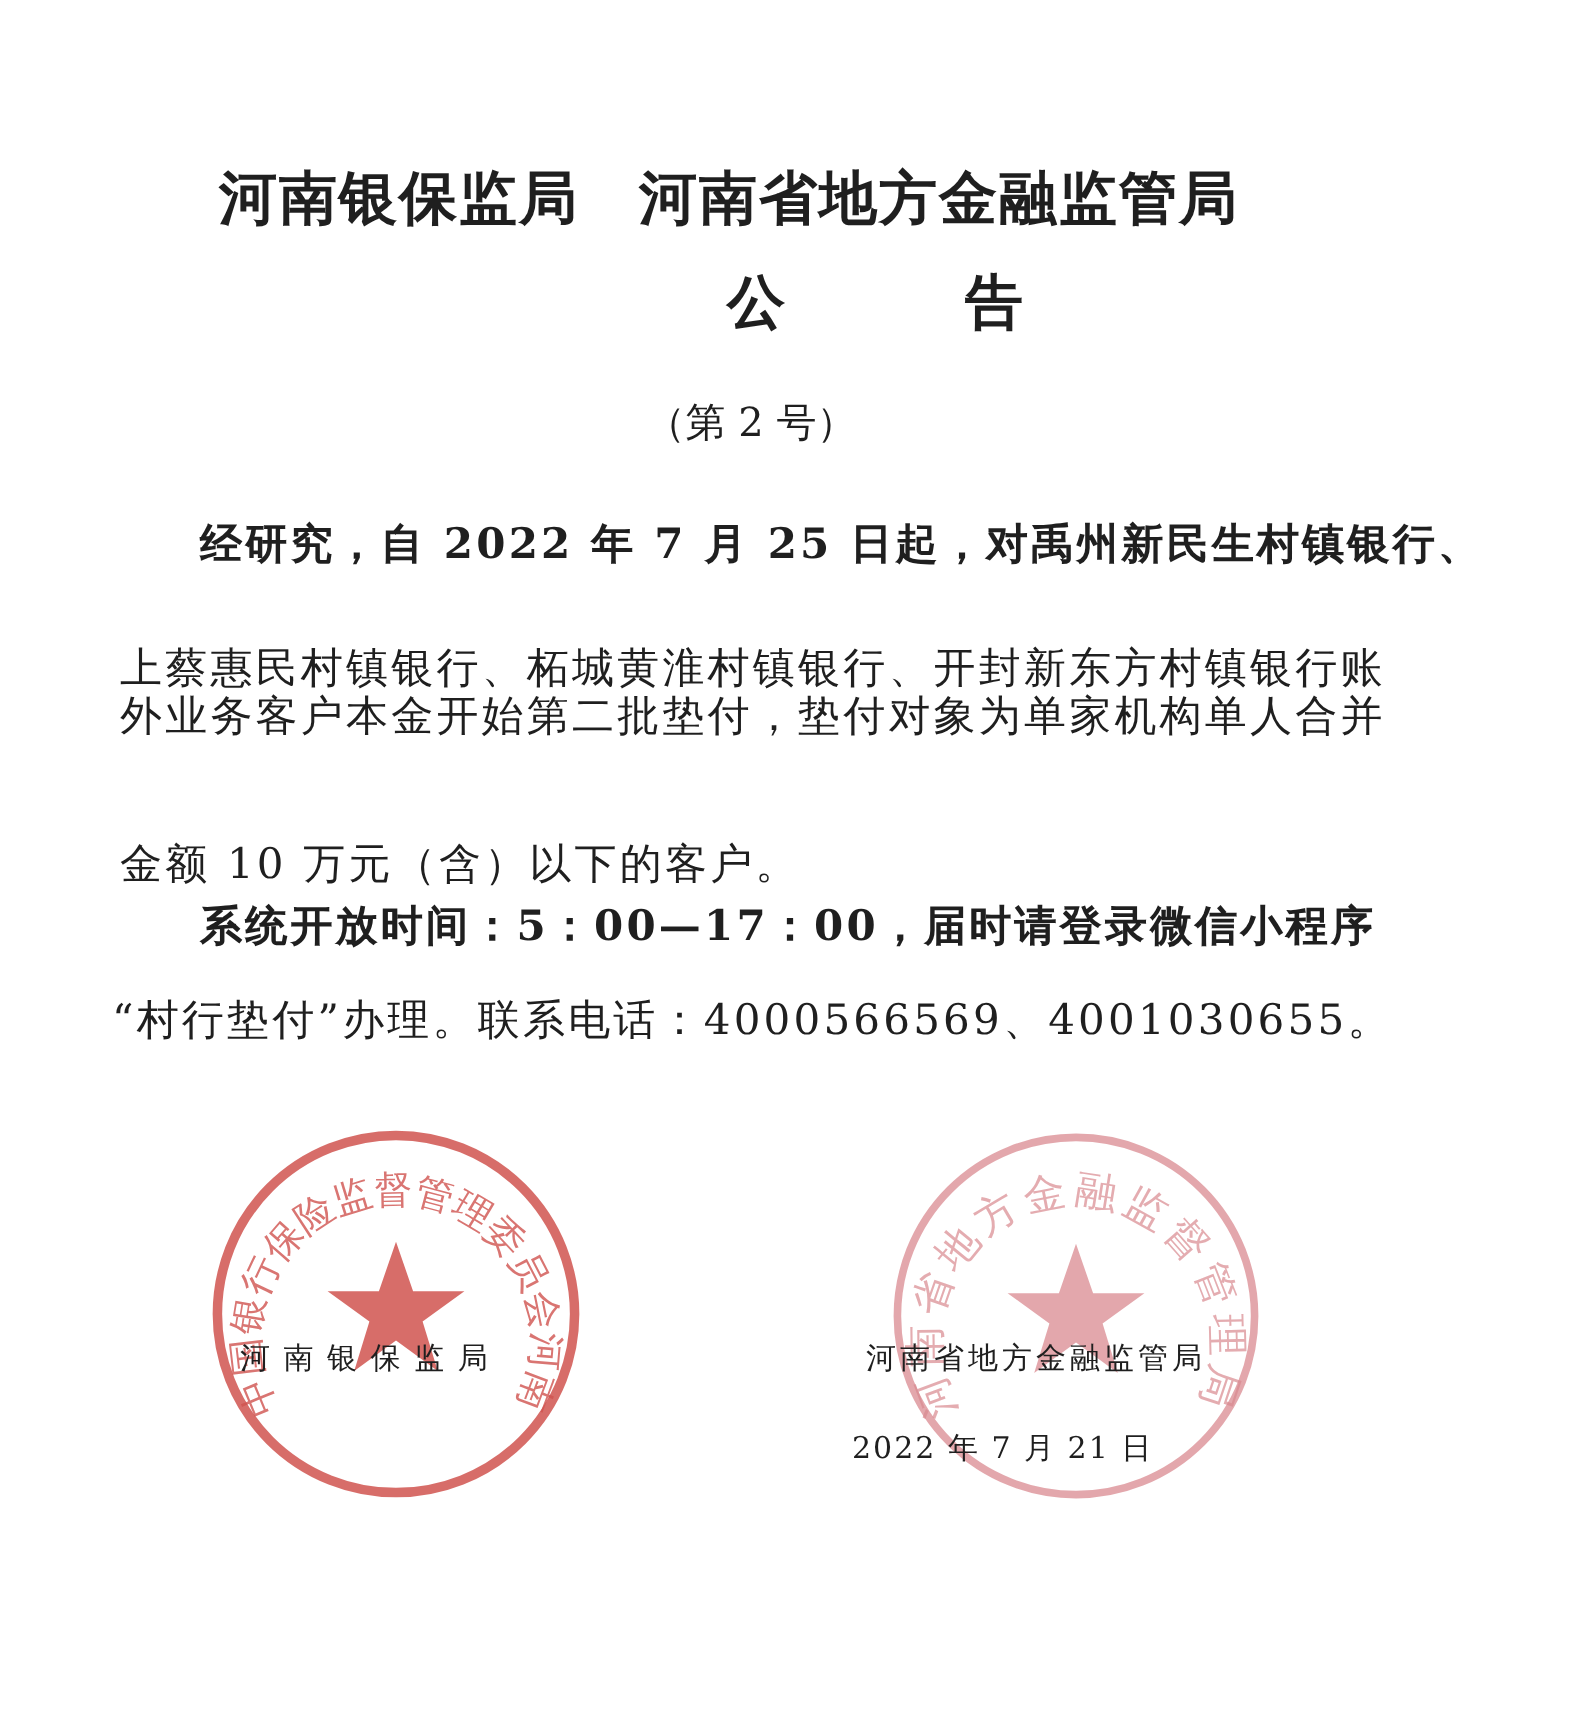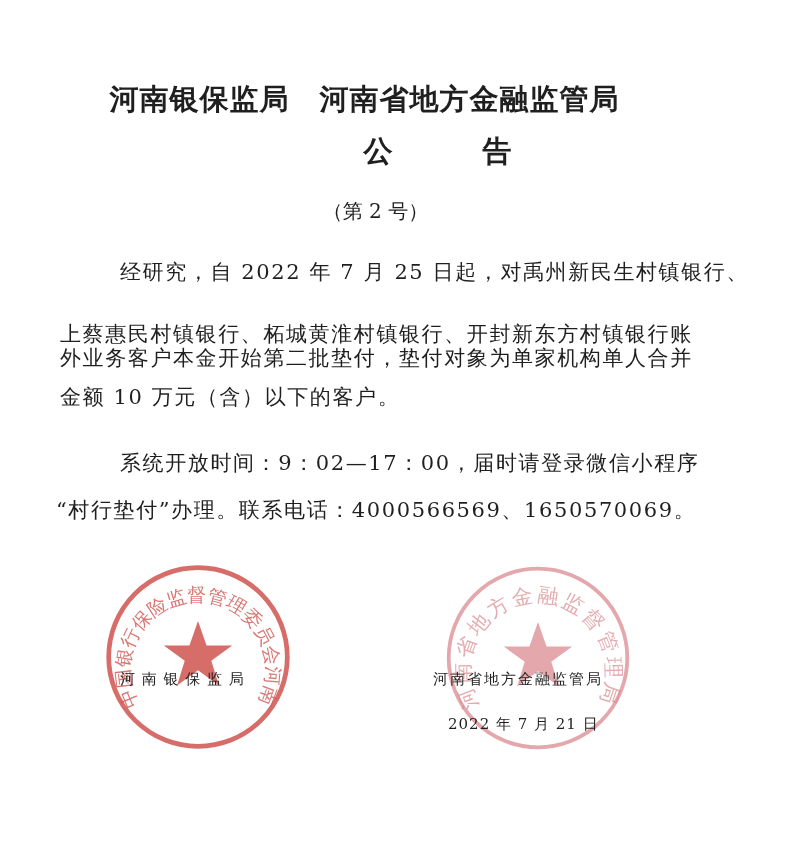--- a/index.html
+++ b/index.html
@@ -6,40 +6,40 @@
   body { width: 787px; height: 863px; position: relative; overflow: hidden;
          font-family: "DejaVu Serif", "Liberation Serif", serif; color: #1f1f1f; }
   .title { position: absolute; top: 80px; left: 0; width: 729px; text-align: center;
            font-family: Liberation Sans, sans-serif; font-weight: bold; font-size: 29px; letter-spacing: 1px; }
   .subtitle { position: absolute; top: 132px; left: 0; width: 787px; text-align: center;
               font-family: "DejaVu Sans", sans-serif; font-weight: bold; font-size: 29px; margin-left: 44px; }
   .subtitle span { display: inline-block; }
   .subtitle .gap { width: 90px; }
   .docno { position: absolute; top: 198px; left: 0; width: 751px; text-align: center; font-size: 20px; }
   .body-line { position: absolute; left: 60px; font-size: 21px; white-space: nowrap; letter-spacing: 1.6px; }
-  .indent { left: 120px; }
+  .indent { left: 100px; font-weight: bold; }
   .stamp { position: absolute; border-radius: 50%; }
   .stamp svg { width: 100%; height: 100%; }
   .sig { position: absolute; font-size: 15px; white-space: nowrap; }
 </style>
 </head>
 <body>
 
 <div class="title">河南银保监局　河南省地方金融监管局</div>
 <div class="subtitle">
   <span>公</span><span class="gap"></span><span>告</span>
 </div>
 <div class="docno">（第 2 号）</div>
 
 <div class="body-line indent" style="top:258px">经研究，自 2022 年 7 月 25 日起，对禹州新民生村镇银行、</div>
 <div class="body-line" style="top:320px">上蔡惠民村镇银行、柘城黄淮村镇银行、开封新东方村镇银行账</div>
 <div class="body-line" style="top:344px">外业务客户本金开始第二批垫付，垫付对象为单家机构单人合并</div>
-<div class="body-line" style="top:383px">金额 10 万元（含）以下的客户。</div>
-<div class="body-line indent" style="top:449px">系统开放时间：9：02—17：00，届时请登录微信小程序</div>
-<div class="body-line" style="top:496px; left:56px">“村行垫付”办理。联系电话：4000566569、1650570069。</div>
+<div class="body-line" style="top:418px">金额 10 万元（含）以下的客户。</div>
+<div class="body-line indent" style="top:449px">系统开放时间：5：00—17：00，届时请登录微信小程序</div>
+<div class="body-line" style="top:496px; left:56px">“村行垫付”办理。联系电话：4000566569、4001030655。</div>
 
 <div class="stamp" style="left:103px; top:562px; width:190px; height:190px;">
   <svg viewBox="0 0 200 200">
     <circle cx="100" cy="100" r="94" fill="none" stroke="#d0534f" stroke-width="5" opacity="0.85"></circle>
     <polygon points="100,62 109,88 136,88 114,104 122,130 100,114 78,130 86,104 64,88 91,88" fill="#d0534f" opacity="0.85"></polygon>
     <defs>
         <path id="arcL" d="M 38,150 A 72,72 0 1 1 162,150"></path>
       </defs>
     <text font-size="20" fill="#d0534f" opacity="0.8" font-family="DejaVu Sans, sans-serif"><textPath href="#arcL">中国银行保险监督管理委员会河南监管局</textPath></text>
   </svg>
@@ -51,13 +51,13 @@
     <polygon points="100,62 109,88 136,88 114,104 122,130 100,114 78,130 86,104 64,88 91,88" fill="#d98a90" opacity="0.75"></polygon>
     <defs>
         <path id="arcR" d="M 38,150 A 72,72 0 1 1 162,150"></path>
       </defs>
     <text font-size="22" fill="#d98a90" opacity="0.7" font-family="DejaVu Sans, sans-serif" letter-spacing="3"><textPath href="#arcR">河南省地方金融监督管理局</textPath></text>
   </svg>
 </div>
 
 <div class="sig" style="left:120px; top:670px; letter-spacing:1px;">河 南 银 保 监 局</div>
 <div class="sig" style="left:433px; top:670px; letter-spacing:2px;">河南省地方金融监管局</div>
-<div class="sig" style="left:448px; top:715px; letter-spacing:1px;">2022 年 7 月 21 日</div>
+<div class="sig" style="left:426px; top:715px; letter-spacing:1px;">2022 年 7 月 21 日</div>
 
 </body></html>

